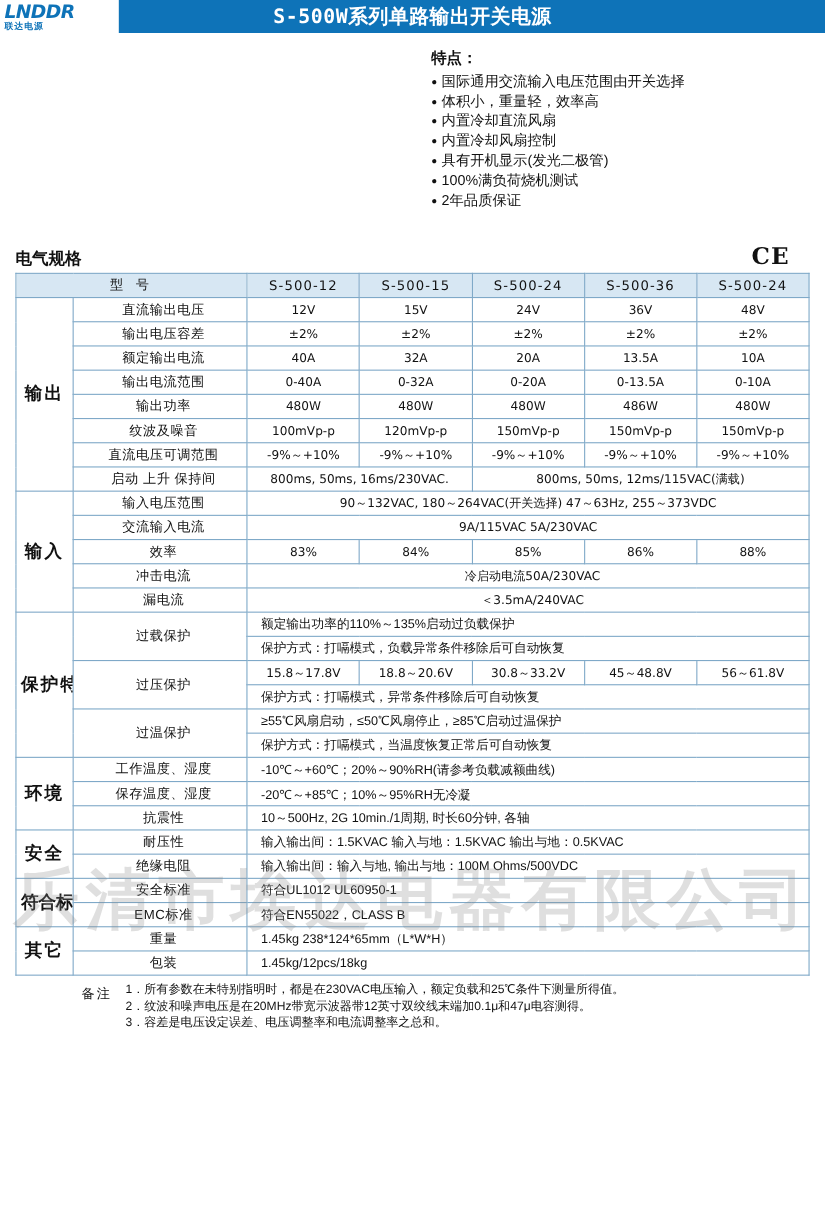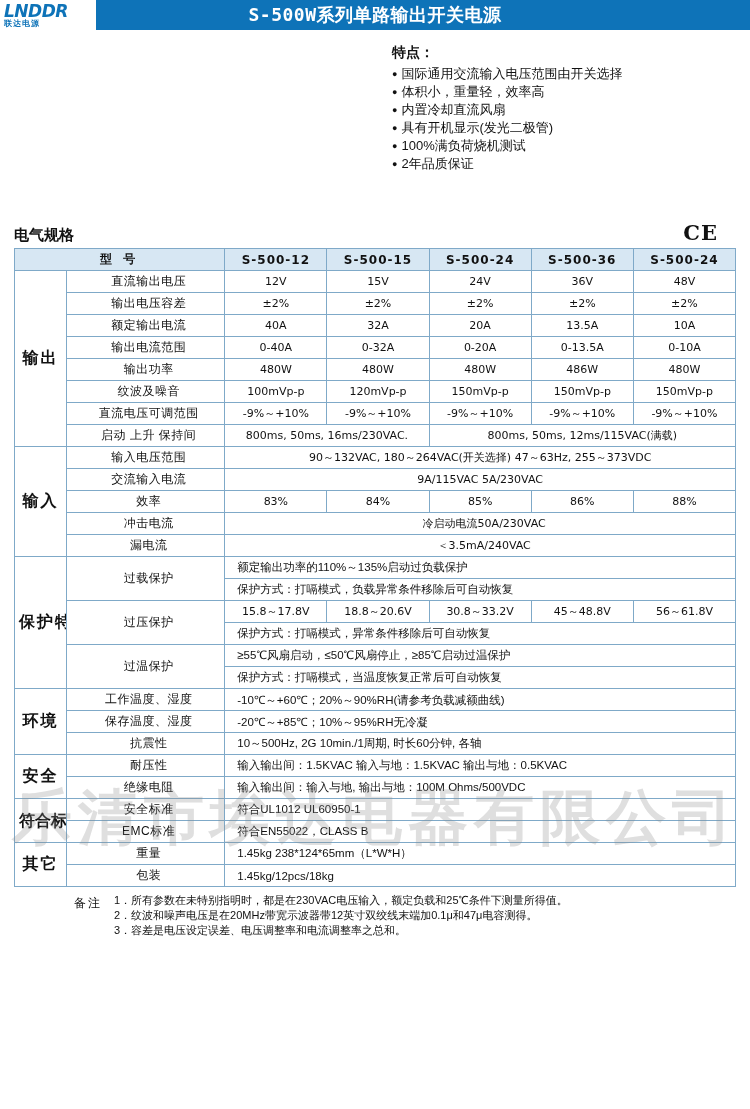--- a/index.html
+++ b/index.html
@@ -18,21 +18,21 @@
 
   
   .header {
     height: 30px;
     background: #0e73b8;
     display: flex;
     align-items: center;
     position: relative;
   }
   .logo-box {
-    width: 96px;
+    width: 108px;
     height: 30px;
     background: #ffffff;
     display: flex;
     flex-direction: column;
     justify-content: center;
     padding-left: 4px;
     box-sizing: border-box;
   }
   .logo-main {
     font-family: "DejaVu Sans", sans-serif;
@@ -127,21 +127,21 @@
     border: 1px solid #7fa9c8;
     padding: 0 4px;
     height: 21px;
     text-align: center;
     vertical-align: middle;
     white-space: nowrap;
     overflow: hidden;
   }
   .thead td {
     background: #d7e7f3;
-    font-weight: bold;
+    font-weight: normal;
     font-size: 12px;
     height: 25px;
     letter-spacing: 1px;
   }
   .thead td.model-head {
     letter-spacing: 4px;
   }
   .cat {
     width: 52px;
     font-weight: bold;
@@ -220,20 +220,21 @@
     <span class="series">S-500W系列</span><span class="sub">单路输出开关电源</span>
   </div>
 </div>
 
 <div class="features">
   <div class="features-inner">
     <div class="features-title">特点：</div>
     <div class="feature-item"><span class="bullet">●</span><span>国际通用交流输入电压范围由开关选择</span></div>
     <div class="feature-item"><span class="bullet">●</span><span>体积小，重量轻，效率高</span></div>
     <div class="feature-item"><span class="bullet">●</span><span>内置冷却直流风扇</span></div>
+    <div class="feature-item"><span class="bullet">●</span><span>内置冷却风扇控制</span></div>
     <div class="feature-item"><span class="bullet">●</span><span>具有开机显示(发光二极管)</span></div>
     <div class="feature-item"><span class="bullet">●</span><span>100%满负荷烧机测试</span></div>
     <div class="feature-item"><span class="bullet">●</span><span>2年品质保证</span></div>
   </div>
 </div>
 
 <div class="spec-head">
   <div class="spec-title">电气规格</div>
   <div class="ce-mark">CE</div>
 </div>

